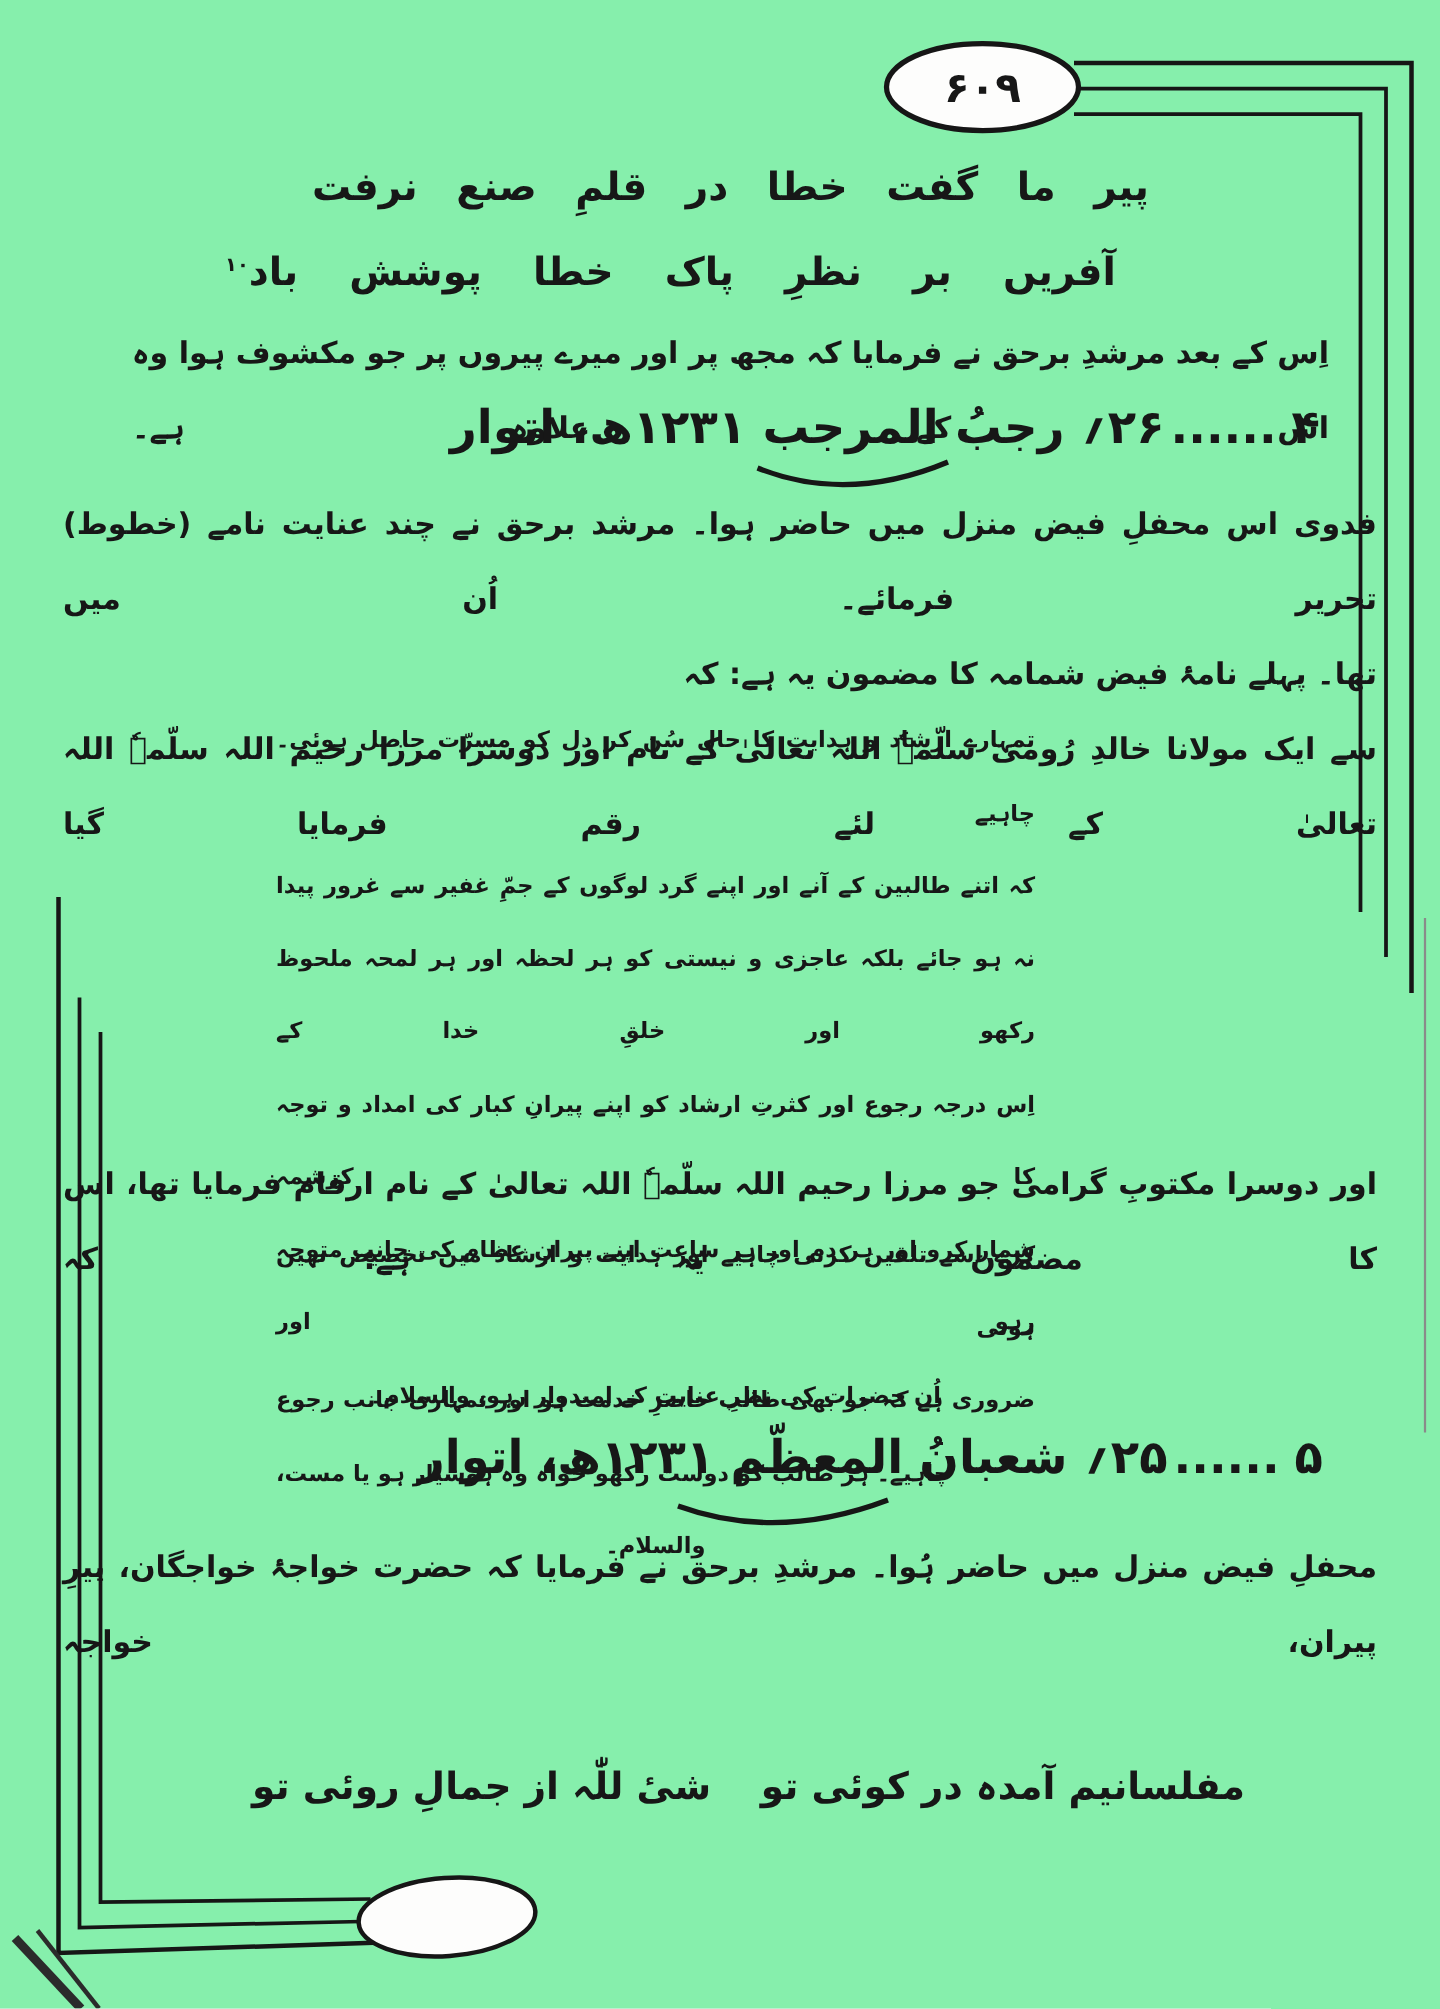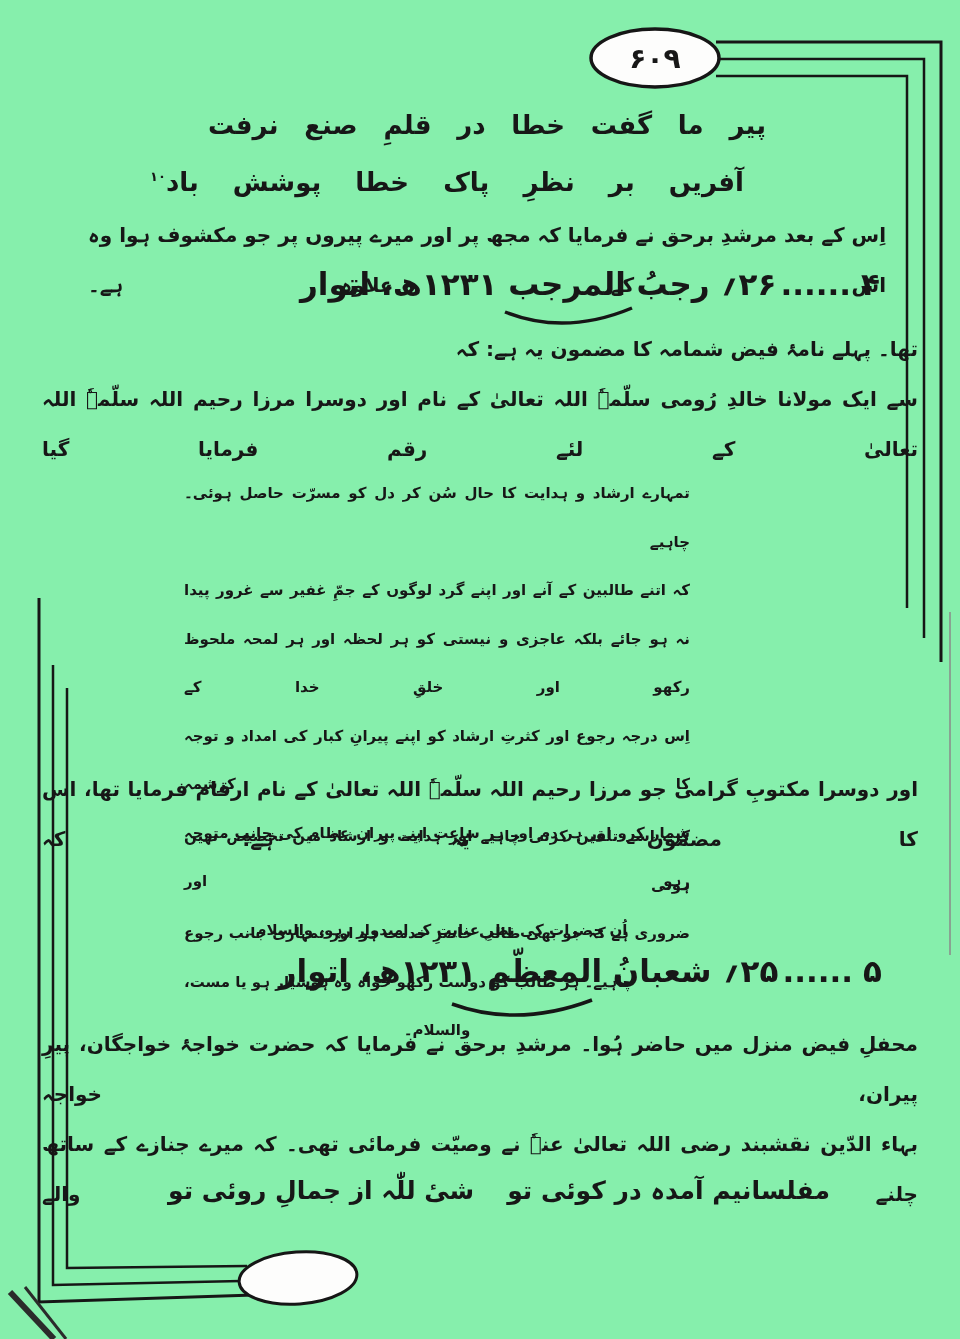--- a/index.html
+++ b/index.html
@@ -105,20 +105,21 @@
     </div>
   </div>
 
   <div class="prose intro just">اِس کے بعد مرشدِ برحق نے فرمایا کہ مجھ پر اور میرے پیروں پر جو مکشوف ہوا وہ اس کے علاوہ ہے۔</div>
 
   <div class="heading h4">
     <span class="h-num">۴</span><span class="h-dots">......</span><span>۲۶؍ رجبُ المرجب ۱۲۳۱ھ، اتوار</span>
   </div>
 
   <div class="prose p4">
+    <div class="ln just">فدوی اس محفلِ فیض منزل میں حاضر ہوا۔ مرشد برحق نے چند عنایت نامے (خطوط) تحریر فرمائے۔ اُن میں</div>
     <div class="ln">تھا۔ پہلے نامۂ فیض شمامہ کا مضمون یہ ہے: کہ</div>
     <div class="ln just">سے ایک مولانا خالدِ رُومی سلّمہٗ اللہ تعالیٰ کے نام اور دوسرا مرزا رحیم اللہ سلّمہٗ اللہ تعالیٰ کے لئے رقم فرمایا گیا</div>
   </div>
 
   <div class="quote q1">
     <div class="ln just">تمہارے ارشاد و ہدایت کا حال سُن کر دل کو مسرّت حاصل ہوئی۔ چاہیے</div>
     <div class="ln just">کہ اتنے طالبین کے آنے اور اپنے گرد لوگوں کے جمِّ غفیر سے غرور پیدا</div>
     <div class="ln just">نہ ہو جائے بلکہ عاجزی و نیستی کو ہر لحظہ اور ہر لمحہ ملحوظ رکھو اور خلقِ خدا کے</div>
     <div class="ln just">اِس درجہ رجوع اور کثرتِ ارشاد کو اپنے پیرانِ کبار کی امداد و توجہ کا کرشمہ</div>
     <div class="ln just">شمار کرو اور ہر دم اور ہر ساعت اپنے پیرانِ عظام کی جانب متوجہ رہو اور</div>
@@ -132,21 +133,20 @@
     <div class="ln just">ضروری ہے کہ جو بھی طالب حاضرِ خدمت ہو اور تمہاری جانب رجوع</div>
     <div class="ln center-line">چاہیے۔ ہر طالب کو دوست رکھو خواہ وہ ہوشیار ہو یا مست، والسلام۔</div>
   </div>
 
   <div class="heading h5">
     <span class="h-num">۵</span><span class="h-dots">......</span><span>۲۵؍ شعبانُ المعظّم ۱۲۳۱ھ، اتوار</span>
   </div>
 
   <div class="prose p5">
     <div class="ln just">محفلِ فیض منزل میں حاضر ہُوا۔ مرشدِ برحق نے فرمایا کہ حضرت خواجۂ خواجگان، پیرِ پیران، خواجہ</div>
-    <div class="ln just">بہاء الدّین نقشبند رضی اللہ تعالیٰ عنہٗ نے وصیّت فرمائی تھی۔ کہ میرے جنازے کے ساتھ چلنے والے</div>
   </div>
 
   <div class="couplet-bottom">
     <span>مفلسانیم آمدہ در کوئی تو</span>
     <span>شیٔ للّٰہ از جمالِ روئی تو</span>
   </div>
 
 </div>
 
 </body></html>

